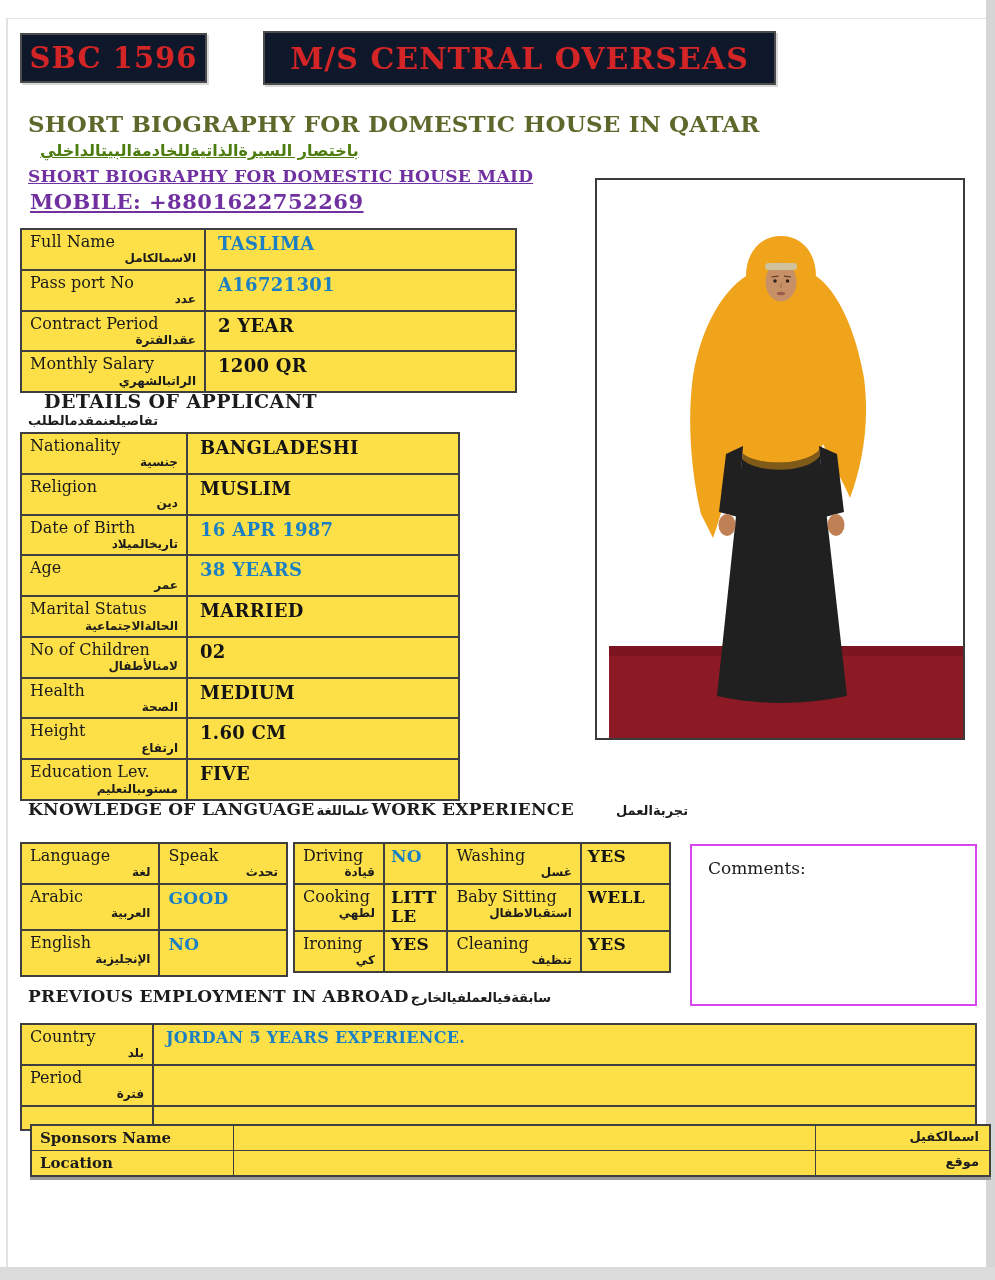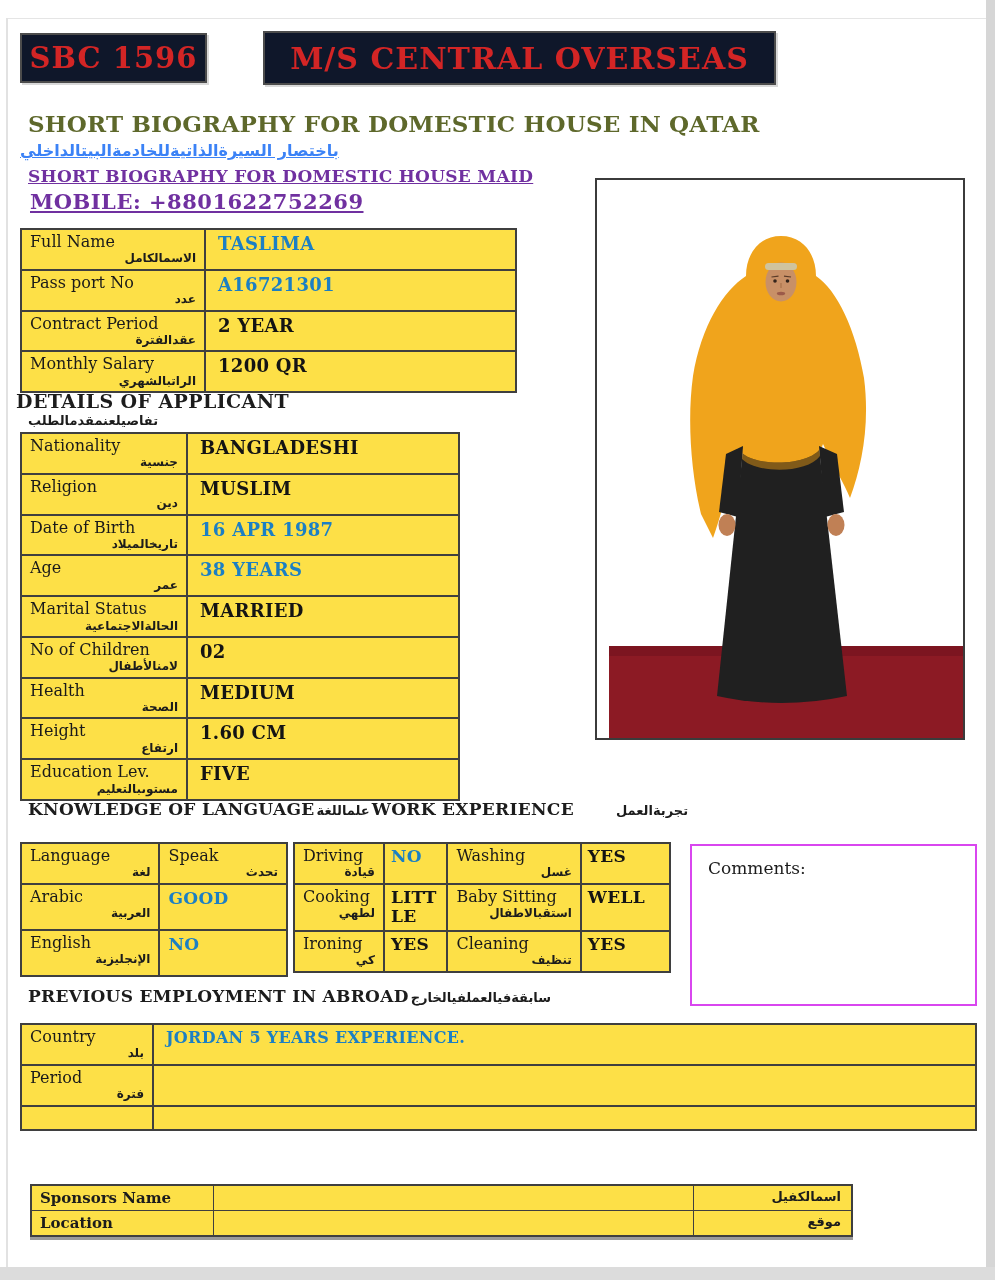--- a/index.html
+++ b/index.html
@@ -15,39 +15,39 @@
   .hdr-box { border:2px solid #4c4c4c; background:#0f172a; display:flex; align-items:center; justify-content:center;
              box-shadow:2px 2px 0 #d9d9d9; }
   .hdr-box span { color:#d32525; font-weight:bold; letter-spacing:1px; }
   .box-ref  { left:20px; top:33px; width:187px; height:50px; }
   .box-ref span { font-size:29px; }
   .box-company { left:263px; top:31px; width:513px; height:54px; }
   .box-company span { font-size:30px; }
 
   .title-main { left:28px; top:110px; font-size:23px; font-weight:bold; color:#5e682b; letter-spacing:.2px; }
   .ar { font-family:"DejaVu Sans", sans-serif; }
-  .title-ar { left:20px; top:141px; font-size:16px; font-weight:bold; color:#3b82f6; text-decoration:underline; }
+  .title-ar { left:40px; top:141px; font-size:16px; font-weight:bold; color:#4d7c0f; text-decoration:underline; }
   .title-sub { left:28px; top:166px; font-size:17px; font-weight:bold; color:#7030a0; text-decoration:underline; letter-spacing:.3px; }
   .title-mobile { left:30px; top:189px; font-size:21px; font-weight:bold; color:#7030a0; text-decoration:underline; letter-spacing:.5px; }
 
   table { border-collapse:collapse; background:#fde047; }
   td { border:2px solid #3f3f3f; vertical-align:top; padding:3px 8px; }
   .lab .en { font-size:16px; color:#1a1a1a; display:block; line-height:1.15; }
   .lab .arr { font-size:12px; font-weight:bold; display:block; margin-top:0; line-height:1.2; }
   .val { font-size:18px; font-weight:bold; letter-spacing:.3px; padding-left:12px; }
   .val[data-color="blue"] { color:#1b7fc4; }
   .val[data-color="black"] { color:#141414; }
 
   .tbl-basic { left:20px; top:228px; width:497px; }
   .tbl-basic td { height:38px; }
   .tbl-basic .lab { width:184px; }
 
   .sec-head { font-size:19px; font-weight:bold; letter-spacing:.4px; }
   .sec-head-ar { font-size:13px; font-weight:bold; }
-  .applicant-head { left:16px; top:390px; }
+  .applicant-head { left:44px; top:390px; }
   .applicant-head-ar { left:28px; top:413px;text-align:right; }
 
   .tbl-details { left:20px; top:432px; width:440px; }
   .tbl-details td { height:38px; }
   .tbl-details .lab { width:166px; }
 
   .knowledge-row { left:28px; top:799px; display:flex; align-items:baseline; }
   .kh { font-size:17px; font-weight:bold; letter-spacing:.3px; }
   .kha { font-size:13px; font-weight:bold; margin:0 2px; }
   .kh2-gap { margin-left:42px; }
@@ -69,21 +69,21 @@
   .comments-box span { font-size:17px; }
 
   .prev-head-row { left:28px; top:986px; display:flex; align-items:baseline; }
 
   .tbl-emp { left:20px; top:1023px; width:957px; }
   .tbl-emp .lab { width:132px; }
   .tbl-emp td { height:34px; }
   .tbl-emp tr:nth-child(3) td { height:24px; }
   .tbl-emp .val { font-size:16px; }
 
-  .tbl-sponsor { left:30px; top:1184px; width:823px; border:2px solid #3f3f3f; box-shadow:0 3px 0 #9a9a9a; }
+  .tbl-sponsor { left:30px; top:1124px; width:961px; border:2px solid #3f3f3f; box-shadow:0 3px 0 #9a9a9a; }
   .tbl-sponsor td { border:1.5px solid #3f3f3f; }
   .tbl-sponsor .slab { width:200px; font-size:15px; font-weight:bold; height:24px; }
   .tbl-sponsor .sval { width:575px; }
   .tbl-sponsor .sar { width:172px; font-size:13px; font-weight:bold; text-align:right; padding-right:10px; }
   .tbl-sponsor tr:nth-child(3) td { height:44px; }
 
   .photo-frame { left:595px; top:178px; width:370px; height:562px; border:2px solid #3b3b3b; background:#fff; }
 </style>
 </head>
 <body>

